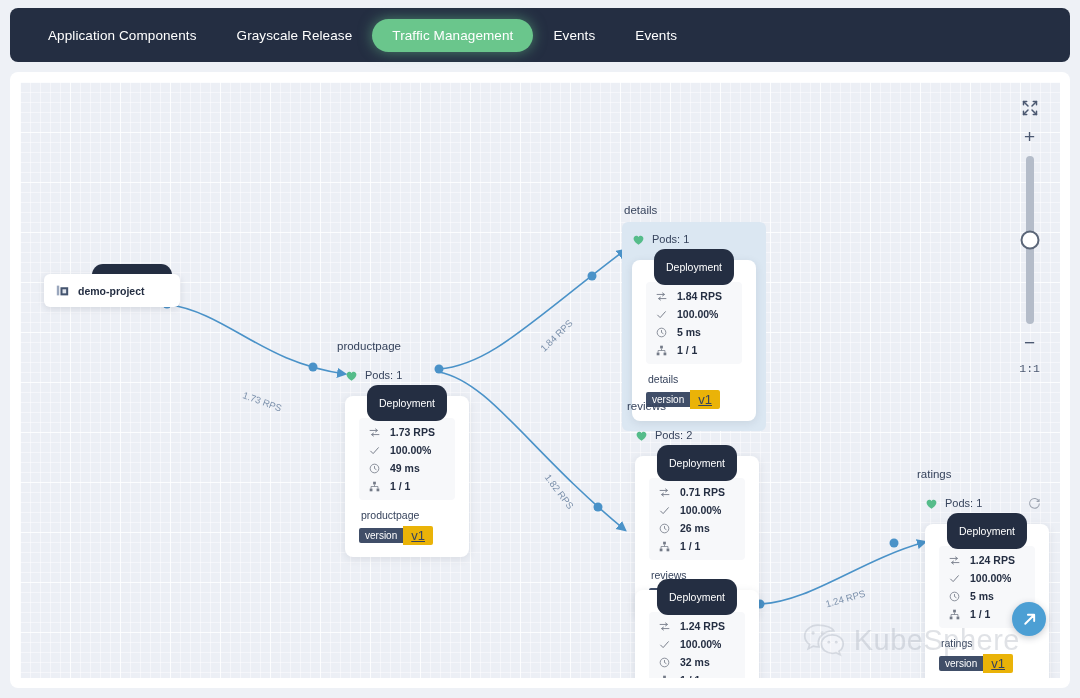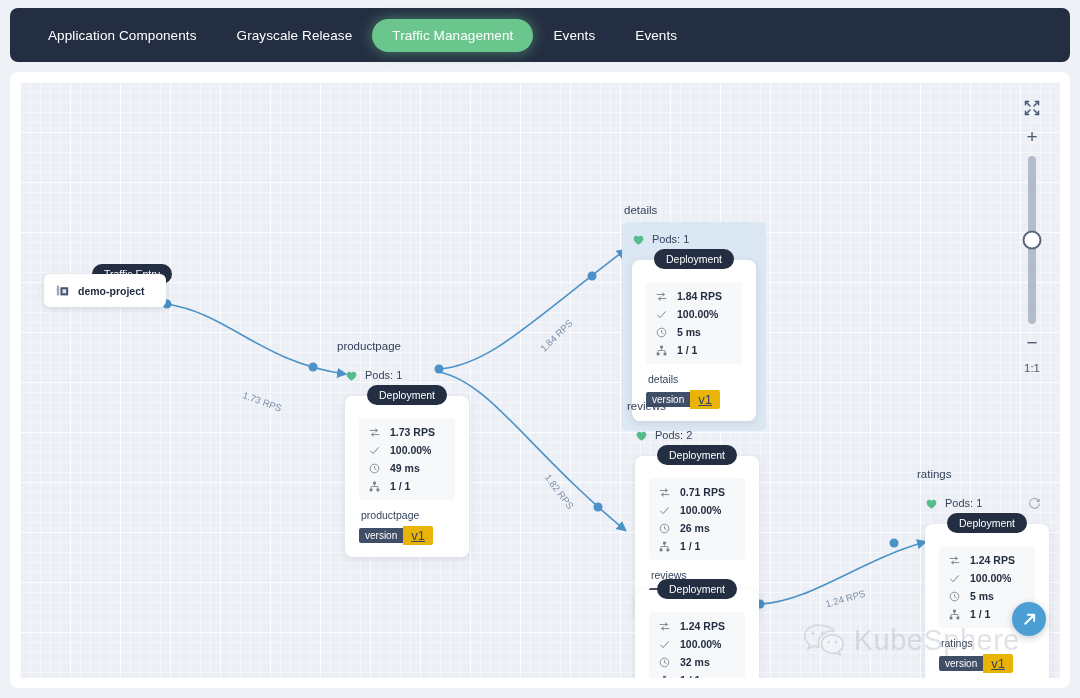--- a/index.html
+++ b/index.html
@@ -74,21 +74,21 @@
     background: #ffffff;
     border-radius: 8px;
     box-shadow: 0 2px 8px rgba(35,45,65,.10);
     padding: 22px 14px 12px 14px;
     margin-top: 12px;
   }
   .dep-badge {
     position: absolute; top: -11px; left: 50%;
     transform: translateX(-50%);
     background: #242e42; color: #fff;
-    font-size: 10.5px; padding: 4px 12px;
+    font-size: 10.5px; padding: 12px 12px;
     border-radius: 11px; white-space: nowrap;
   }
   .metrics {
     background: #f7f8fa;
     border-radius: 4px;
     padding: 8px 10px;
     display: flex; flex-direction: column; gap: 6px;
   }
   .metric { display: flex; align-items: center; gap: 10px; }
   .metric .mi { width: 11px; height: 11px; flex: 0 0 11px; opacity: .62; }
@@ -105,21 +105,21 @@
     font-size: 13px; padding: 2px 8px;
     border-radius: 0 2px 2px 0;
     text-decoration: underline;
   }
 
   
   .entry-card {
     position: relative;
     background: #ffffff; border-radius: 6px;
     box-shadow: 0 2px 7px rgba(35,45,65,.12);
-    width: 122px; padding: 10px 12px;
+    width: 136px; padding: 10px 12px;
     display: flex; align-items: center; gap: 9px;
   }
   .entry-text { font-size: 10.5px; color: #242e42; font-weight: bold; }
 
   
   .zoom-ctl {
     position: absolute; right: 20px; top: 18px;
     display: flex; flex-direction: column; align-items: center;
     color: #4b5871;
   }
@@ -130,21 +130,21 @@
     background: #b4bcc9; border-radius: 4px;
     position: relative; margin: 12px 0;
   }
   .slider-knob {
     position: absolute; left: 50%; top: 84px;
     transform: translate(-50%,-50%);
     width: 19px; height: 19px; border-radius: 50%;
     background: #ffffff; border: 2px solid #5b6678;
     cursor: pointer;
   }
-  .ratio { font-size: 11.5px; color: #4b5871; margin-top: 12px; }
+  .ratio { font-size: 11.5px; color: #4b5871; margin-top: 12px; font-family: Liberation Mono, monospace; }
 
   
   .watermark {
     position: absolute; right: 40px; bottom: 20px;
     display: flex; align-items: center; gap: 9px;
     opacity: .30; pointer-events: none; justify-content: flex-end;
   }
   .wm-text { font-size: 29px; color: #9aa3b0; letter-spacing: .5px; }
   .fab {
     position: absolute; right: 14px; bottom: 42px;

